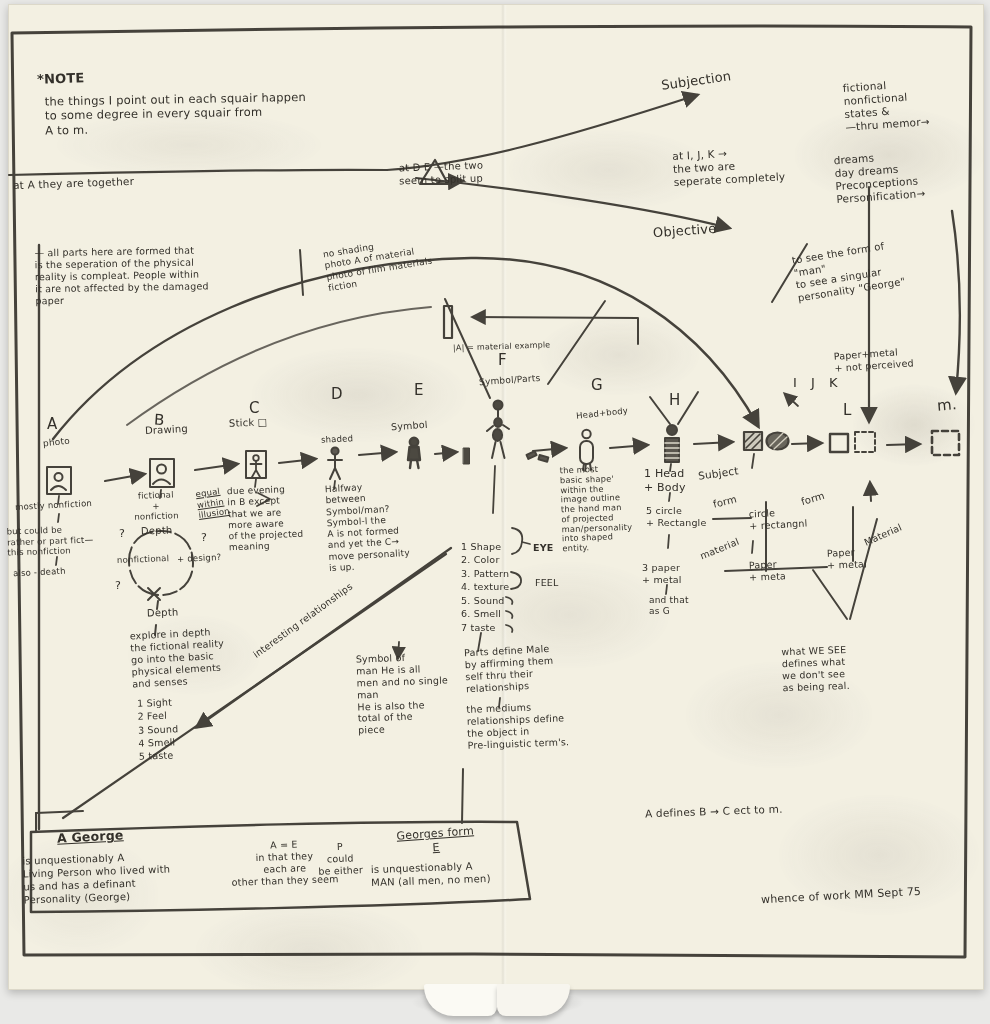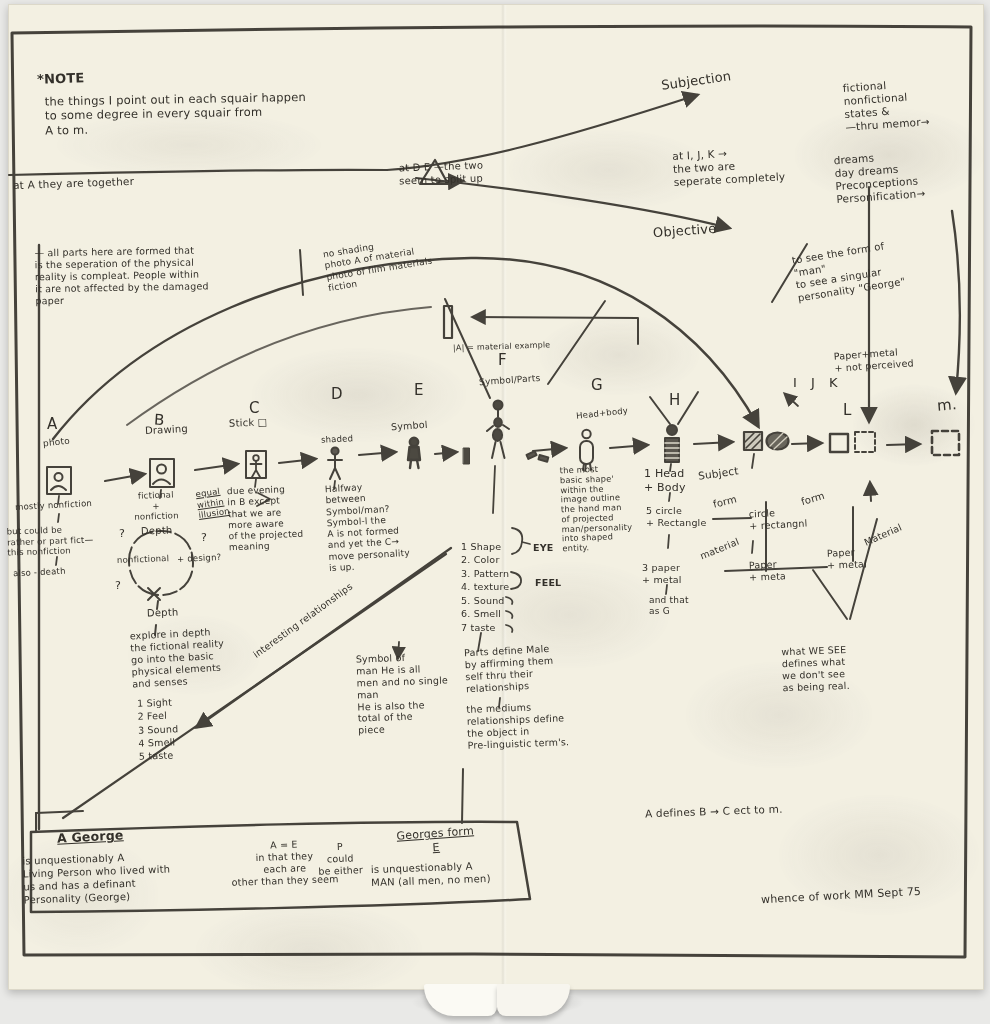--- a/index.html
+++ b/index.html
@@ -318,21 +318,21 @@
 move personality
 is up.</div>
       <div class="note" style="left:452px;top:535px;font-size:9.5px;line-height:1.42;">1 Shape
 2. Color
 3. Pattern
 4. texture
 5. Sound
 6. Smell
 7 taste</div>
       <div class="note" style="left:524px;top:537px;font-size:9.5px;font-weight:bold;">EYE</div>
-      <div class="note" style="left:526px;top:572px;font-size:9.5px;font-weight:bold;">FEEL</div>
+      <div class="note" style="left:526px;top:572px;font-size:9.5px;font-weight:normal;">FEEL</div>
       <div class="note" style="left:552px;top:460px;font-size:8.3px;line-height:1.18;transform:rotate(-2deg);">the most
 basic shape'
 within the
 image outline
 the hand man
 of projected
 man/personality
 into shaped
 entity.</div>
 

